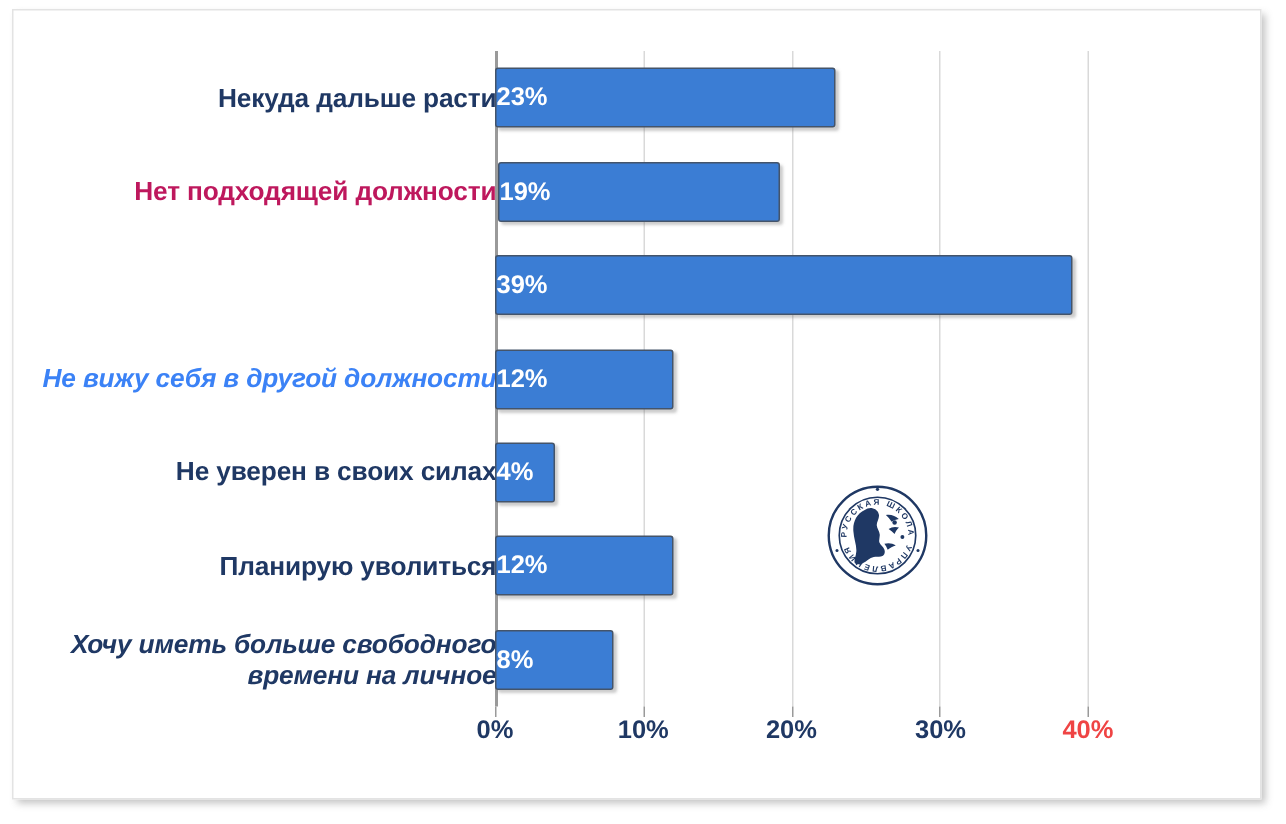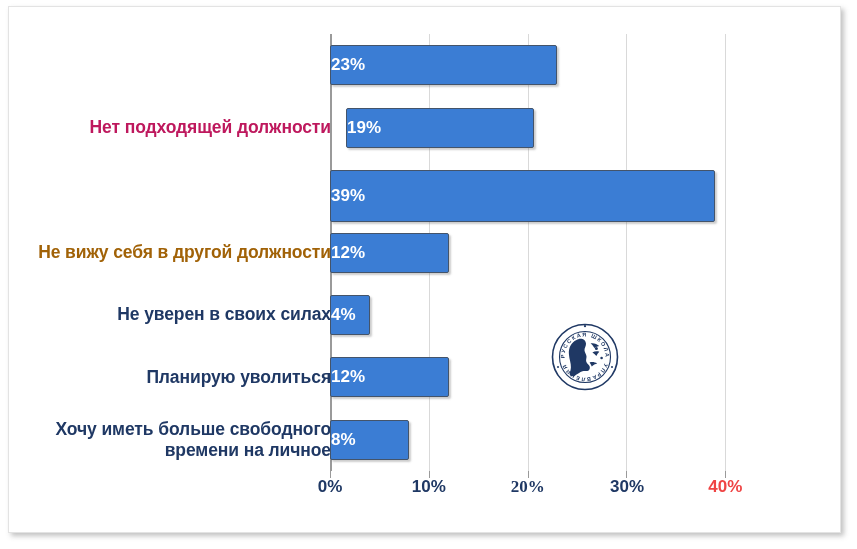--- a/index.html
+++ b/index.html
@@ -131,60 +131,61 @@
     height: 84px;
   }
 </style>
 </head>
 <body>
 
 <div id="chart-card">
   <div id="plot-wrap">
 
     <div id="category-labels">
+        <div class="cat-label" style="color: rgb(31, 56, 100); top: 20.7143px;">Некуда дальше расти</div>
         <div class="cat-label" style="color: #be185d; top: 83.1429px;">Нет подходящей должности</div>
-        <div class="cat-label" style="color: #a16207; top: 208px;">Не вижу себя в другой должности</div>
+        <div class="cat-label" style="color: #3b82f6; top: 208px; font-style: italic;">Не вижу себя в другой должности</div>
         <div class="cat-label" style="color: rgb(31, 56, 100); top: 270.429px;">Не уверен в своих силах</div>
         <div class="cat-label" style="color: rgb(31, 56, 100); top: 332.857px;">Планирую уволиться</div>
-        <div class="cat-label" style="color: rgb(31, 56, 100); top: 384.786px;">Хочу иметь больше свободного времени на личное</div>
+        <div class="cat-label" style="color: rgb(31, 56, 100); top: 384.786px; font-style: italic;">Хочу иметь больше свободного времени на личное</div>
       </div>
 
     <div id="plot-area">
       <div id="axis-line"></div>
     <div class="gridline" style="left: 98.8235px; background: rgb(217, 217, 217);"></div>
         <div class="gridline" style="left: 197.647px; background: rgb(217, 217, 217);"></div>
         <div class="gridline" style="left: 296.471px; background: rgb(217, 217, 217);"></div>
         <div class="gridline" style="left: 395.294px; background: rgb(217, 217, 217);"></div>
         <div class="bar" style="left: 0px; top: 11.2143px; width: 227.294px; height: 40px; background: rgb(59, 125, 212); border-color: rgb(68, 84, 106);">
           <span class="bar-value" style="color: rgb(255, 255, 255);">23%</span>
         </div>
-        <div class="bar" style="left: 16px; top: 73.6429px; width: 187.765px; height: 40px; background: rgb(59, 125, 212); border-color: rgb(68, 84, 106);">
+        <div class="bar" style="left: 2px; top: 73.6429px; width: 187.765px; height: 40px; background: rgb(59, 125, 212); border-color: rgb(68, 84, 106);">
           <span class="bar-value" style="color: rgb(255, 255, 255);">19%</span>
         </div>
-        <div class="bar" style="left: 0px; top: 136.071px; width: 385.412px; height: 52px; background: rgb(59, 125, 212); border-color: rgb(68, 84, 106);">
+        <div class="bar" style="left: 0px; top: 136.071px; width: 385.412px; height: 40px; background: rgb(59, 125, 212); border-color: rgb(68, 84, 106);">
           <span class="bar-value" style="color: rgb(255, 255, 255);">39%</span>
         </div>
         <div class="bar" style="left: 0px; top: 198.5px; width: 118.588px; height: 40px; background: rgb(59, 125, 212); border-color: rgb(68, 84, 106);">
           <span class="bar-value" style="color: rgb(255, 255, 255);">12%</span>
         </div>
         <div class="bar" style="left: 0px; top: 260.929px; width: 39.5294px; height: 40px; background: rgb(59, 125, 212); border-color: rgb(68, 84, 106);">
           <span class="bar-value" style="color: rgb(255, 255, 255);">4%</span>
         </div>
         <div class="bar" style="left: 0px; top: 323.357px; width: 118.588px; height: 40px; background: rgb(59, 125, 212); border-color: rgb(68, 84, 106);">
           <span class="bar-value" style="color: rgb(255, 255, 255);">12%</span>
         </div>
         <div class="bar" style="left: 0px; top: 385.786px; width: 79.0588px; height: 40px; background: rgb(59, 125, 212); border-color: rgb(68, 84, 106);">
           <span class="bar-value" style="color: rgb(255, 255, 255);">8%</span>
         </div>
       </div>
 
     <div id="xaxis-labels">
         <div class="xtick" style="left: 0px; color: rgb(31, 56, 100);">0%</div>
         <div class="xtick" style="left: 98.8235px; color: rgb(31, 56, 100);">10%</div>
-        <div class="xtick" style="left: 197.647px; color: rgb(31, 56, 100); font-family: Liberation Serif, serif;">20%</div>
+        <div class="xtick" style="left: 197.647px; color: rgb(31, 56, 100);">20%</div>
         <div class="xtick" style="left: 297px; color: rgb(31, 56, 100);">30%</div>
         <div class="xtick" style="left: 395.294px; color: #ef4444;">40%</div>
       </div>
 
     <div id="watermark">
       <svg viewBox="0 0 84 84" width="84" height="84" aria-hidden="true">
         <circle cx="42" cy="42" r="32.5" fill="none" stroke="#1f3864" stroke-width="1.6"></circle>
         <circle cx="42" cy="42" r="25.5" fill="none" stroke="#1f3864" stroke-width="1.1"></circle>
         <defs>
           <path id="arcTop" d="M 42,42 m -20.5,0 a 20.5,20.5 0 1,1 41,0" fill="none"></path>

